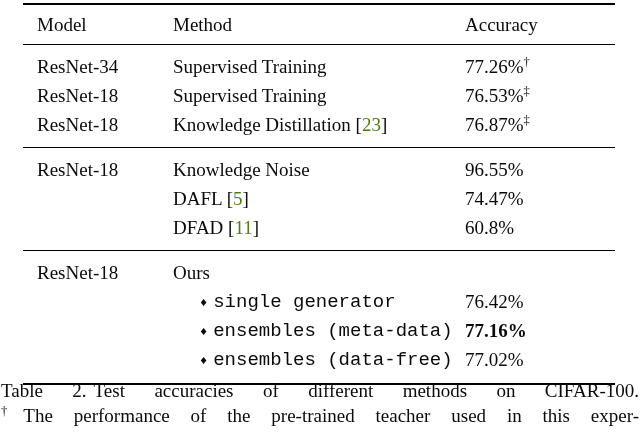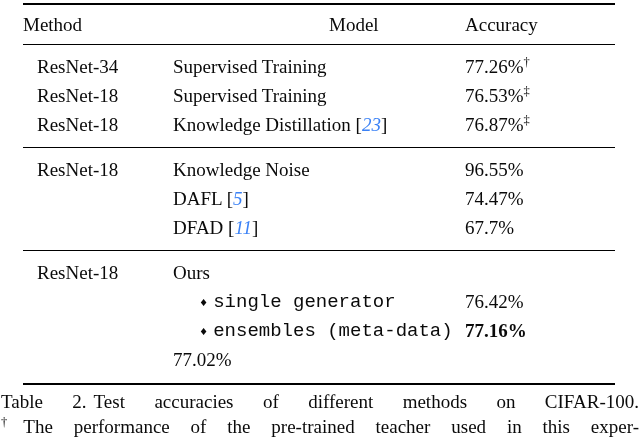--- a/index.html
+++ b/index.html
@@ -21,36 +21,36 @@
   }
   .row { display: flex; height: 29px; align-items: center; }
   .header-row { height: 39px; border-bottom: 1.5px solid #000; }
   .group { padding: 7px 0 8px 0; border-bottom: 1.5px solid #000; }
   .group.last { border-bottom: none; padding-bottom: 9px; }
   .col.model  { width: 136px; padding-left: 14px; flex: none; }
   .col.method { flex: 1; }
   .col.method.indent { padding-left: 27px; font-family: Liberation Mono, monospace; }
   .col.accuracy { width: 142px; flex: none; text-align: left; padding-right: 8px; white-space: nowrap; }
   .col.accuracy.bold { font-weight: bold; }
-  .cite { color: #3b82f6; font-style: italic; }
+  .cite { color: #4d7c0f; }
   sup.marker {
     font-size: 12.5px;
     vertical-align: super;
     line-height: 0;
     letter-spacing: 0;
   }
   .bullet {
     font-size: 12px;
     margin-right: 6px;
     position: relative;
     top: -1px;
   }
   .caption {
     position: absolute;
-    left: 1px; top: 389px;
+    left: 1px; top: 378px;
     width: 638px;
   }
   .cap-line {
     text-align: justify;
     text-align-last: justify;
     line-height: 25px;
     height: 25px;
     overflow: hidden;
   }
   .cap-label { margin-right: 7px; }
@@ -59,22 +59,22 @@
     vertical-align: super;
     line-height: 0;
   }
 </style>
 </head>
 <body>
 
 <div class="table-wrap">
 
   <div class="row header-row">
+    <span class="col model">Model</span>
     <span class="col method">Method</span>
-    <span class="col model">Model</span>
     <span class="col accuracy">Accuracy</span>
   </div>
 
   <div class="group">
     <div class="row">
       <span class="col model">ResNet-34</span>
       <span class="col method">Supervised Training</span>
       <span class="col accuracy"><span>77.26%</span><sup class="marker">†</sup></span>
     </div>
     <div class="row">
@@ -96,21 +96,21 @@
       <span class="col accuracy">96.55%</span>
     </div>
     <div class="row">
       <span class="col model"></span>
       <span class="col method"><span>DAFL [</span><span class="cite">5</span><span>]</span></span>
       <span class="col accuracy">74.47%</span>
     </div>
     <div class="row">
       <span class="col model"></span>
       <span class="col method"><span>DFAD [</span><span class="cite">11</span><span>]</span></span>
-      <span class="col accuracy">67.7%</span>
+      <span class="col accuracy">60.8%</span>
     </div>
   </div>
 
   <div class="group last">
     <div class="row">
       <span class="col model">ResNet-18</span>
       <span class="col method">Ours</span>
       <span class="col accuracy"></span>
     </div>
     <div class="row">
@@ -118,20 +118,21 @@
       <span class="col method indent"><span class="bullet">♦</span><span>single generator</span></span>
       <span class="col accuracy">76.42%</span>
     </div>
     <div class="row">
       <span class="col model"></span>
       <span class="col method indent"><span class="bullet">♦</span><span>ensembles (meta-data)</span></span>
       <span class="col accuracy bold">77.16%</span>
     </div>
     <div class="row">
       <span class="col model"></span>
+      <span class="col method indent"><span class="bullet">♦</span><span>ensembles (data-free)</span></span>
       <span class="col accuracy">77.02%</span>
     </div>
   </div>
 
 </div>
 
 <div class="caption">
   <div class="cap-line"><span class="cap-label">Table 2.</span><span>Test accuracies of different methods on CIFAR-100.</span></div>
   <div class="cap-line"><sup class="cap-sup">†</sup><span>The performance of the pre-trained teacher used in this exper-</span></div>
 </div>

